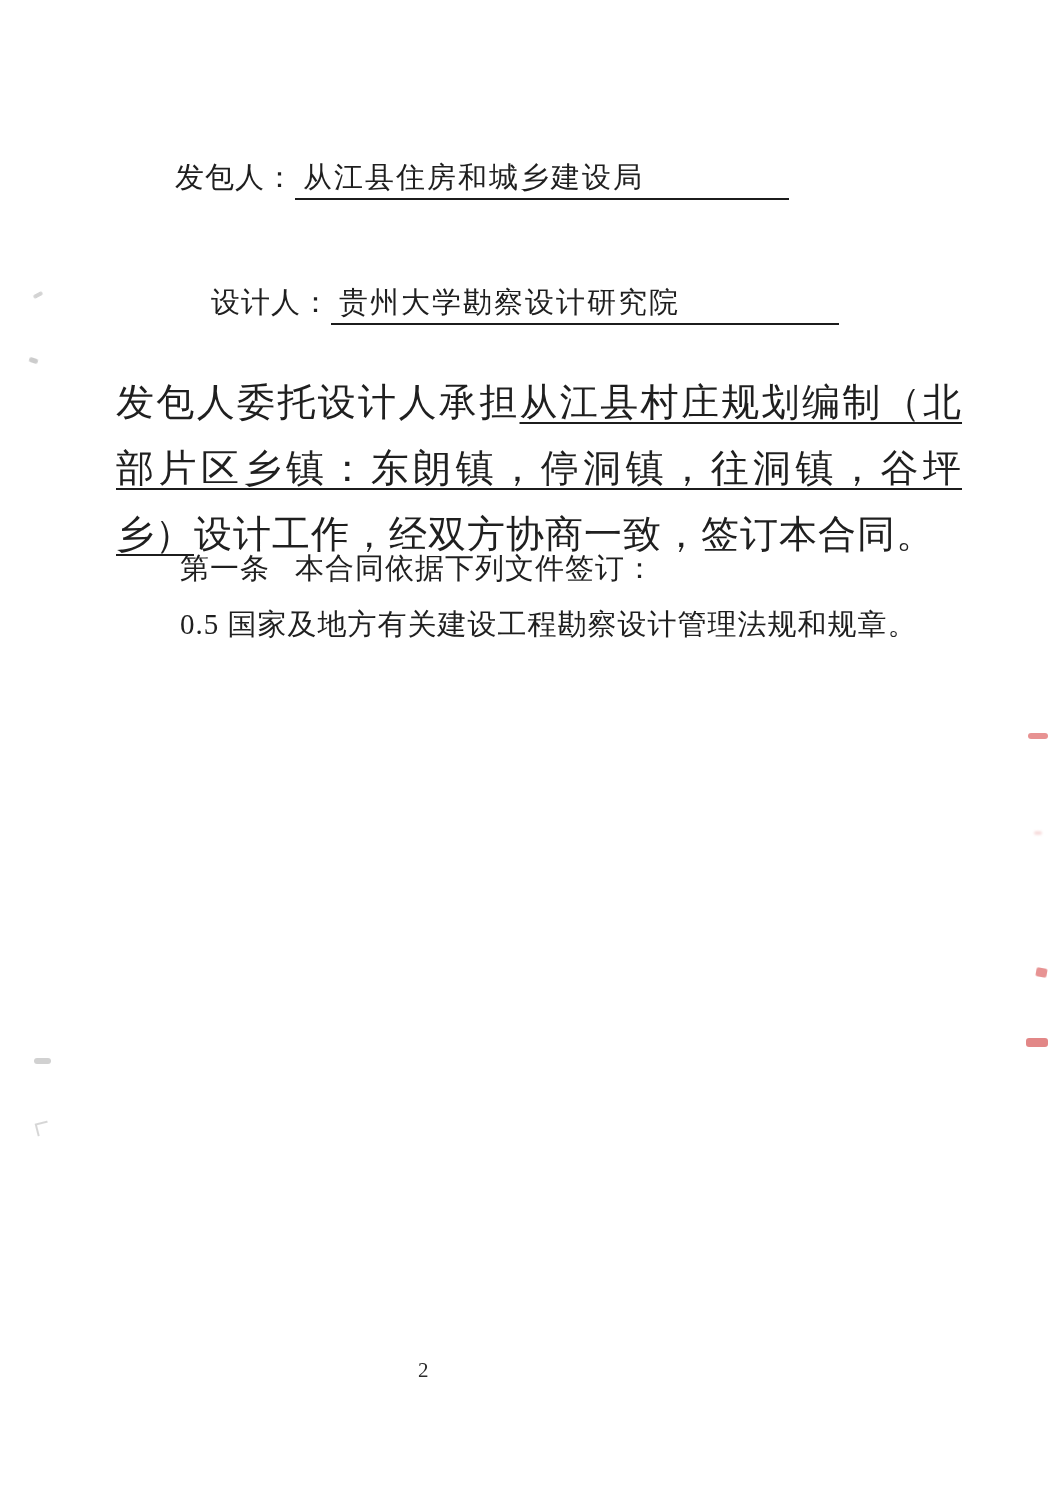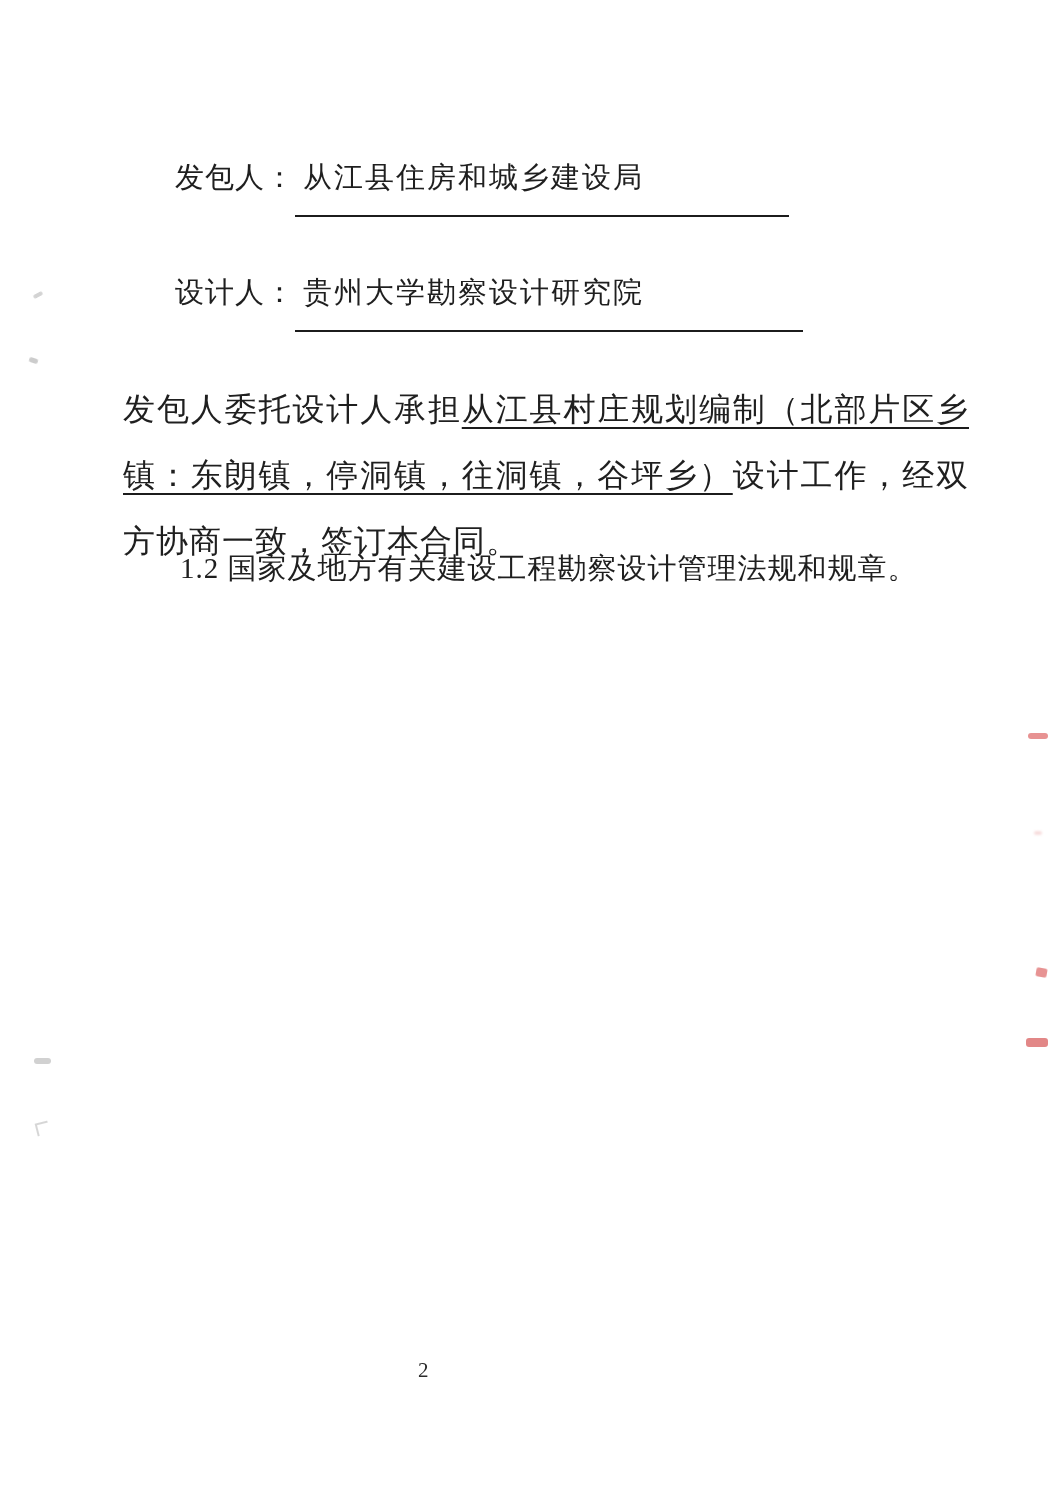--- a/index.html
+++ b/index.html
@@ -23,39 +23,39 @@
 
   
   .party-line {
     position: absolute;
     left: 175px;
     font-size: 29px;
     white-space: nowrap;
     letter-spacing: 1px;
   }
   #party-a { top: 158px; }
-  #party-b { top: 273px; }
+  #party-b { top: 283px; margin-left: 36px; }
   .party-value {
     display: inline-block;
     border-bottom: 2px solid #1c1c1c;
-    padding: 0 0 17px 8px;
+    padding: 0 0 0 8px;
     letter-spacing: 2px;
     vertical-align: baseline;
   }
   #party-a .party-value { width: 486px; }
   #party-b .party-value { width: 500px; }
 
   
   .intro {
     position: absolute;
     left: 112px;
     top: 365px;
     width: 846px;
-    margin: 11px;
-    font-size: 32px;
+    margin: 4px;
+    font-size: 38px;
     line-height: 66px;
     letter-spacing: 1px;
     text-align: justify;
   }
   .ul-seg {
     text-decoration: underline;
     text-decoration-thickness: 2px;
     text-decoration-color: #1c1c1c;
     text-underline-offset: 7px;
   }
@@ -107,21 +107,22 @@
     <span>发包人：</span><span class="party-value">从江县住房和城乡建设局</span>
   </div>
 
   <div class="party-line" id="party-b">
     <span>设计人：</span><span class="party-value">贵州大学勘察设计研究院</span>
   </div>
 
   <p class="intro"><span>发包人委托设计人承担</span><span class="ul-seg">从江县村庄规划编制（北部片区乡镇：东朗镇，停洞镇，往洞镇，谷坪乡）</span><span>设计工作，经双方协商一致，签订本合同。</span></p>
 
   <div class="clauses">
-    <p>1.2 国家及地方有关建设工程勘察设计管理法规和规章。</p>
+    <p><span class="clause-num">第一条</span><span>本合同依据下列文件签订：</span></p>
+    <p>0.5 国家及地方有关建设工程勘察设计管理法规和规章。</p>
   </div>
 
   <div class="page-number">2</div>
 
   <div class="artifact" id="art-l1"></div>
   <div class="artifact" id="art-l2"></div>
   <div class="artifact" id="art-l3"></div>
   <div class="artifact" id="art-l4"></div>
   <div class="artifact" id="art-r1"></div>
   <div class="artifact" id="art-r2"></div>

